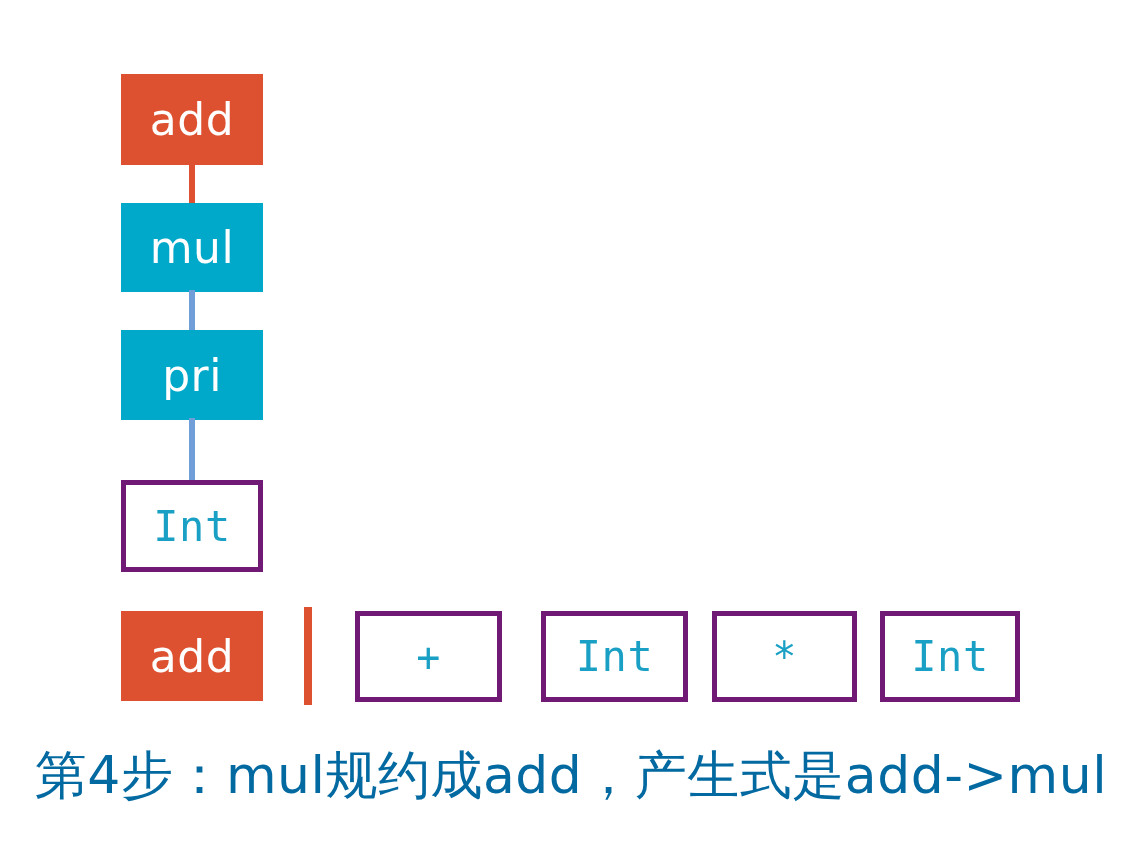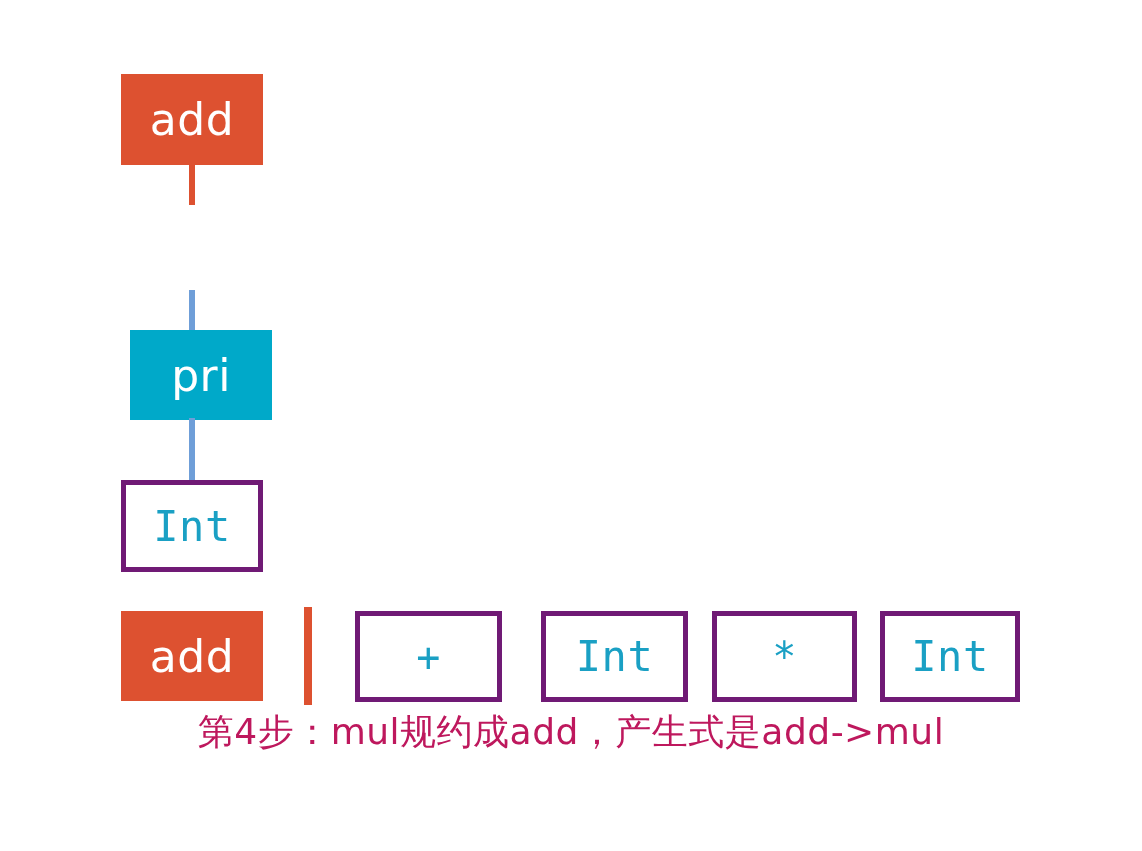--- a/index.html
+++ b/index.html
@@ -69,43 +69,44 @@
   
   .cursor-bar {
     position: absolute;
     background: #dd5130;
   }
 
   
   .caption {
     position: absolute;
     left: 0;
-    top: 708px;
+    top: 741px;
     width: 1142px;
     text-align: center;
-    color: #be185d;
-    font-size: 36px;
+    color: #0369a1;
+    font-size: 52px;
     font-family: "DejaVu Sans", sans-serif;
     letter-spacing: 0.5px;
     white-space: nowrap;
   }
 </style>
 </head>
 <body>
 
 <div id="canvas">
 
   <div class="node filled-orange" style="left:121px; top:74px; width:142px; height:91px; font-size:44px;">add</div>
 
   <div class="connector orange" style="left:189px; top:163px; width:6px; height:42px;"></div>
 
+  <div class="node filled-cyan" style="left:121px; top:203px; width:142px; height:89px; font-size:44px;">mul</div>
 
   <div class="connector periwinkle" style="left:189px; top:290px; width:6px; height:42px;"></div>
 
-  <div class="node filled-cyan" style="left:130px; top:330px; width:142px; height:90px; font-size:44px;">pri</div>
+  <div class="node filled-cyan" style="left:121px; top:330px; width:142px; height:90px; font-size:44px;">pri</div>
 
   <div class="connector periwinkle" style="left:189px; top:418px; width:6px; height:64px;"></div>
 
   <div class="node outline-cyan" style="left:121px; top:480px; width:142px; height:92px; font-size:42px;">Int</div>
 
   <div class="node filled-orange" style="left:121px; top:611px; width:142px; height:90px; font-size:44px;">add</div>
 
   <div class="cursor-bar" style="left:304px; top:607px; width:8px; height:98px;"></div>
 
   <div class="node outline-cyan sym" style="left:355px; top:611px; width:147px; height:91px; font-size:40px;">+</div>

